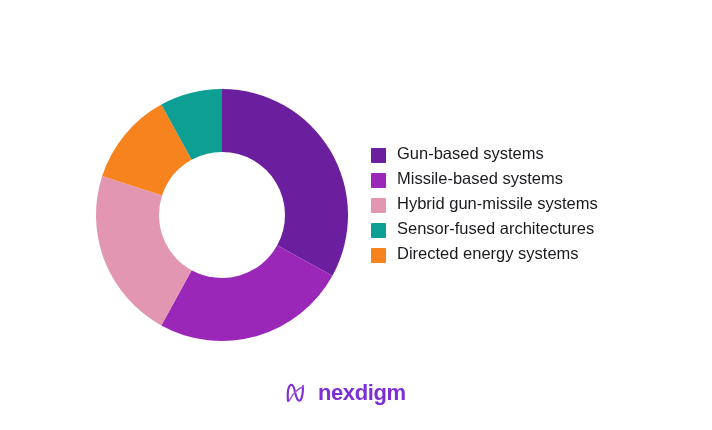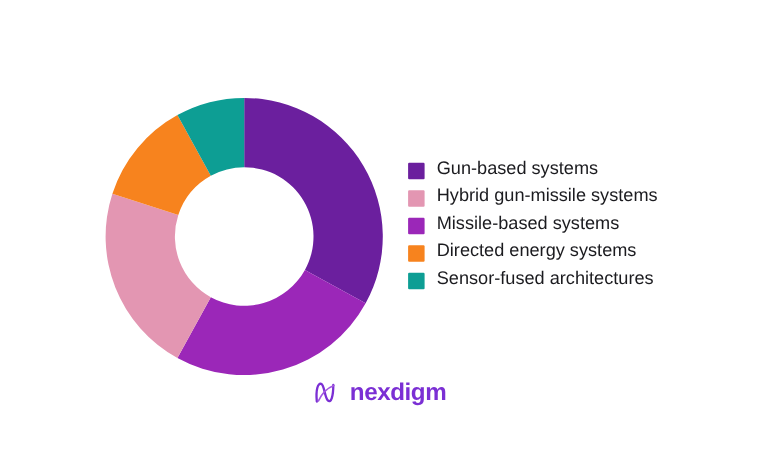--- a/index.html
+++ b/index.html
@@ -64,21 +64,21 @@
   }
   .legend-label {
     font-size: 16.5px;
     line-height: 23px;
     color: #1b1b1f;
     max-width: 240px;
   }
   #brand-logo {
     position: absolute;
     left: 283px;
-    top: 342px;
+    top: 378px;
     display: flex;
     align-items: center;
     height: 30px;
   }
   #brand-mark {
     width: 26px;
     height: 26px;
     margin-right: 9px;
   }
   #brand-word {
@@ -108,37 +108,37 @@
   </div>
 
   <div id="legend">
 
     <div class="legend-row">
       <span class="legend-swatch" style="background: rgb(107, 31, 158);"></span>
       <span class="legend-label">Gun-based systems</span>
     </div>
 
     <div class="legend-row">
+      <span class="legend-swatch" style="background: rgb(155, 39, 184);"></span>
+      <span class="legend-label">Missile-based systems</span>
+    </div>
+
+    <div class="legend-row">
       <span class="legend-swatch" style="background: rgb(227, 150, 178);"></span>
       <span class="legend-label">Hybrid gun-missile systems</span>
     </div>
 
     <div class="legend-row">
-      <span class="legend-swatch" style="background: rgb(155, 39, 184);"></span>
-      <span class="legend-label">Missile-based systems</span>
+      <span class="legend-swatch" style="background: rgb(13, 158, 148);"></span>
+      <span class="legend-label">Sensor-fused architectures</span>
     </div>
 
     <div class="legend-row">
       <span class="legend-swatch" style="background: rgb(247, 131, 30);"></span>
       <span class="legend-label">Directed energy systems</span>
-    </div>
-
-    <div class="legend-row">
-      <span class="legend-swatch" style="background: rgb(13, 158, 148);"></span>
-      <span class="legend-label">Sensor-fused architectures</span>
     </div>
 
   </div>
 
   <div id="brand-logo">
     <svg id="brand-mark" viewBox="0 0 26 26">
       <path d="M5 21 C4 10, 6 4, 9 5 C12 6, 12 17, 15 20 C18 23, 20 16, 20 6" fill="none" stroke="#7b2fd4" stroke-width="2.1" stroke-linecap="round"></path>
       <path d="M6.5 20.5 C9 15, 14 9, 20.5 6.5" fill="none" stroke="#a25ae0" stroke-width="1.5" stroke-linecap="round"></path>
     </svg>
     <span id="brand-word">nexdigm</span>

